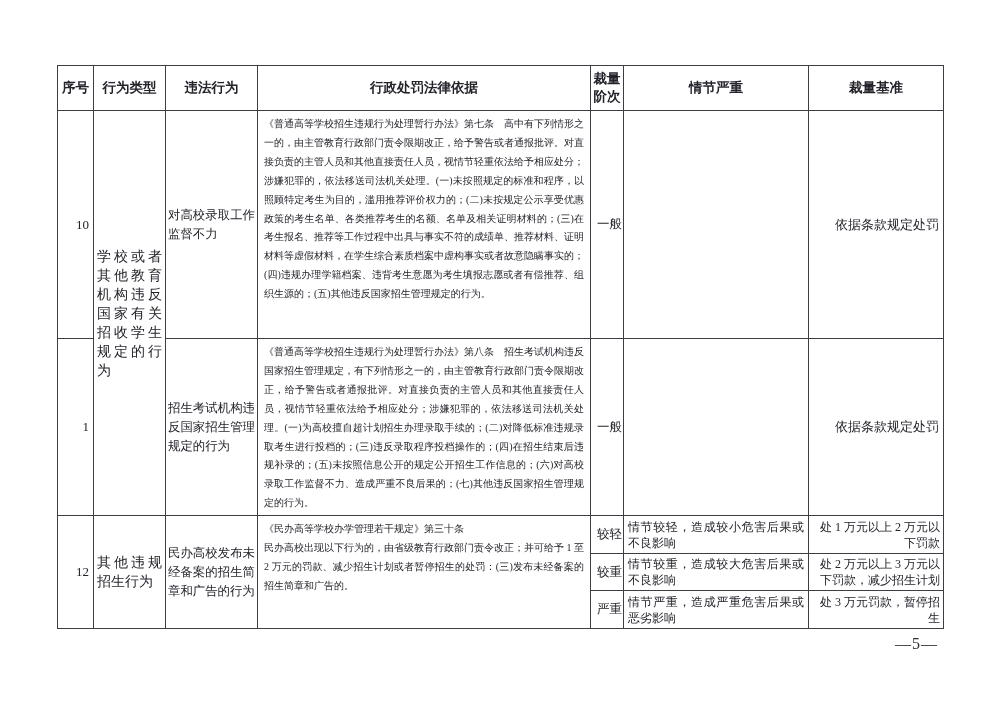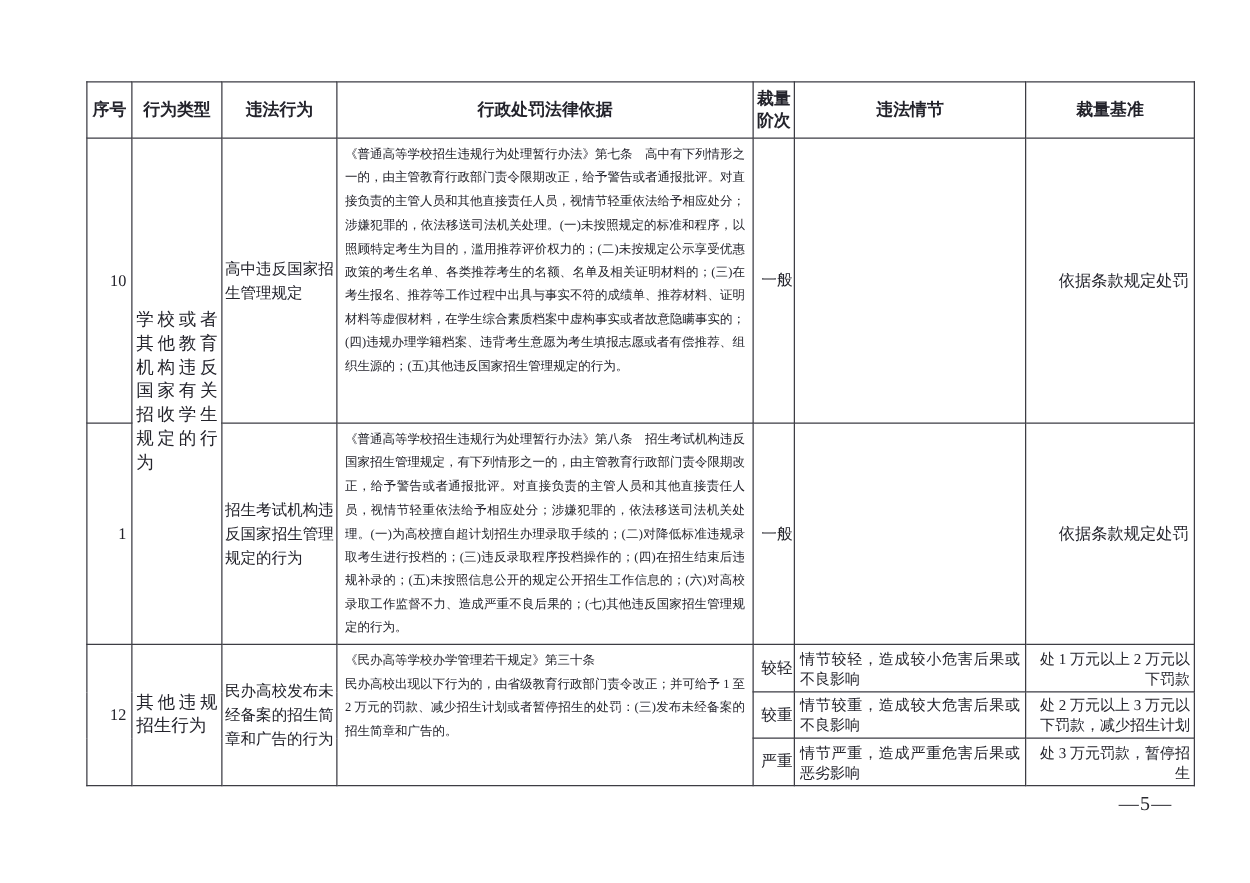--- a/index.html
+++ b/index.html
@@ -4,21 +4,21 @@
 <style>
   html,body{margin:0;padding:0;}
   body{
     width:1000px;height:706px;
     background:#ffffff;
     font-family:"Liberation Serif","DejaVu Serif",serif;
     color:#23232b;
     position:relative;
     overflow:hidden;
   }
-  .page{position:absolute;inset:0;background:#ffffff;margin-left:12px;}
+  .page{position:absolute;inset:0;background:#ffffff;}
   table.doc-table{
     position:absolute;
     left:57px;top:65px;
     width:886px;
     border-collapse:collapse;
     table-layout:fixed;
     font-size:13px;
   }
   .doc-table td,.doc-table th{
     border:1px solid #3d3d44;
@@ -80,28 +80,28 @@
       <col style="width:135px">
     </colgroup>
 
     <tbody>
         <tr class="hdr">
       <th>序号</th>
       <th>行为类型</th>
       <th>违法行为</th>
       <th>行政处罚法律依据</th>
       <th>裁量阶次</th>
-      <th>违法情节</th>
+      <th>情节严重</th>
       <th>裁量基准</th>
     </tr>
 
     <tr class="r10">
       <td class="seq">10</td>
       <td class="btype" rowspan="2">学校或者其他教育机构违反国家有关招收学生规定的行为</td>
-      <td class="act">高中违反国家招生管理规定</td>
+      <td class="act">对高校录取工作监督不力</td>
       <td class="legal">《普通高等学校招生违规行为处理暂行办法》第七条　高中有下列情形之一的，由主管教育行政部门责令限期改正，给予警告或者通报批评。对直接负责的主管人员和其他直接责任人员，视情节轻重依法给予相应处分；涉嫌犯罪的，依法移送司法机关处理。(一)未按照规定的标准和程序，以照顾特定考生为目的，滥用推荐评价权力的；(二)未按规定公示享受优惠政策的考生名单、各类推荐考生的名额、名单及相关证明材料的；(三)在考生报名、推荐等工作过程中出具与事实不符的成绩单、推荐材料、证明材料等虚假材料，在学生综合素质档案中虚构事实或者故意隐瞒事实的；(四)违规办理学籍档案、违背考生意愿为考生填报志愿或者有偿推荐、组织生源的；(五)其他违反国家招生管理规定的行为。</td>
       <td class="level">一般</td>
       <td class="circ"></td>
       <td class="std std-big">依据条款规定处罚</td>
     </tr>
 
     <tr class="r11">
       <td class="seq">1</td>
       <td class="act">招生考试机构违反国家招生管理规定的行为</td>
       <td class="legal">《普通高等学校招生违规行为处理暂行办法》第八条　招生考试机构违反国家招生管理规定，有下列情形之一的，由主管教育行政部门责令限期改正，给予警告或者通报批评。对直接负责的主管人员和其他直接责任人员，视情节轻重依法给予相应处分；涉嫌犯罪的，依法移送司法机关处理。(一)为高校擅自超计划招生办理录取手续的；(二)对降低标准违规录取考生进行投档的；(三)违反录取程序投档操作的；(四)在招生结束后违规补录的；(五)未按照信息公开的规定公开招生工作信息的；(六)对高校录取工作监督不力、造成严重不良后果的；(七)其他违反国家招生管理规定的行为。</td>

